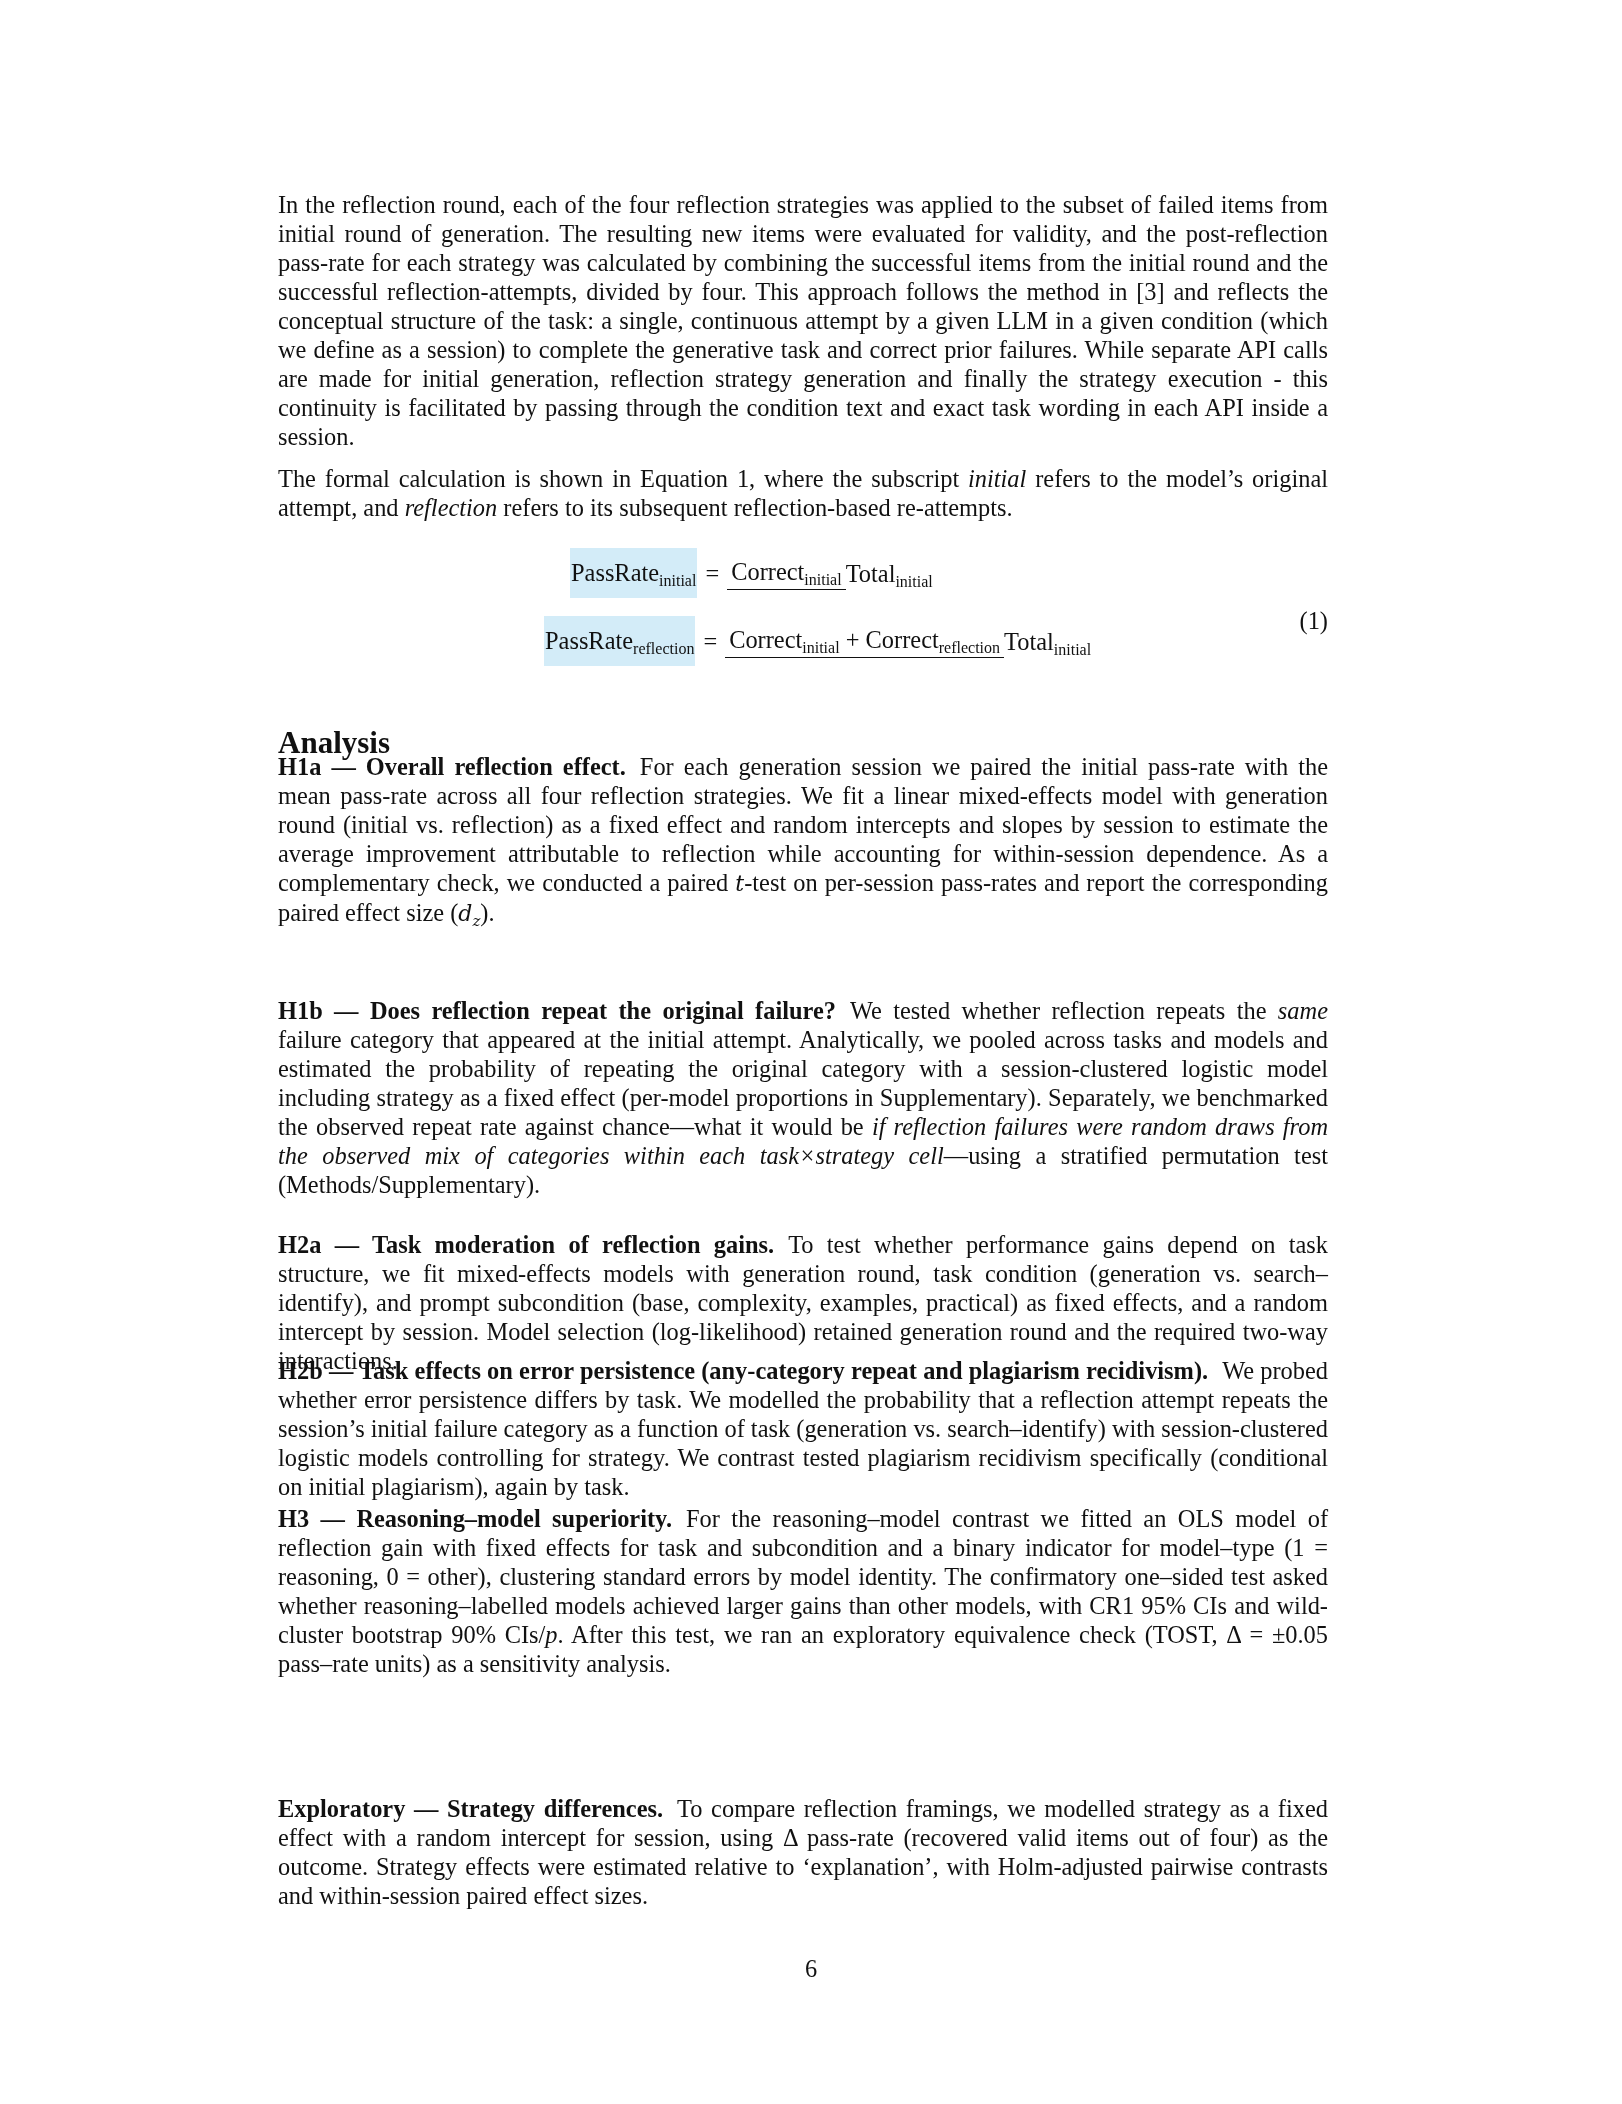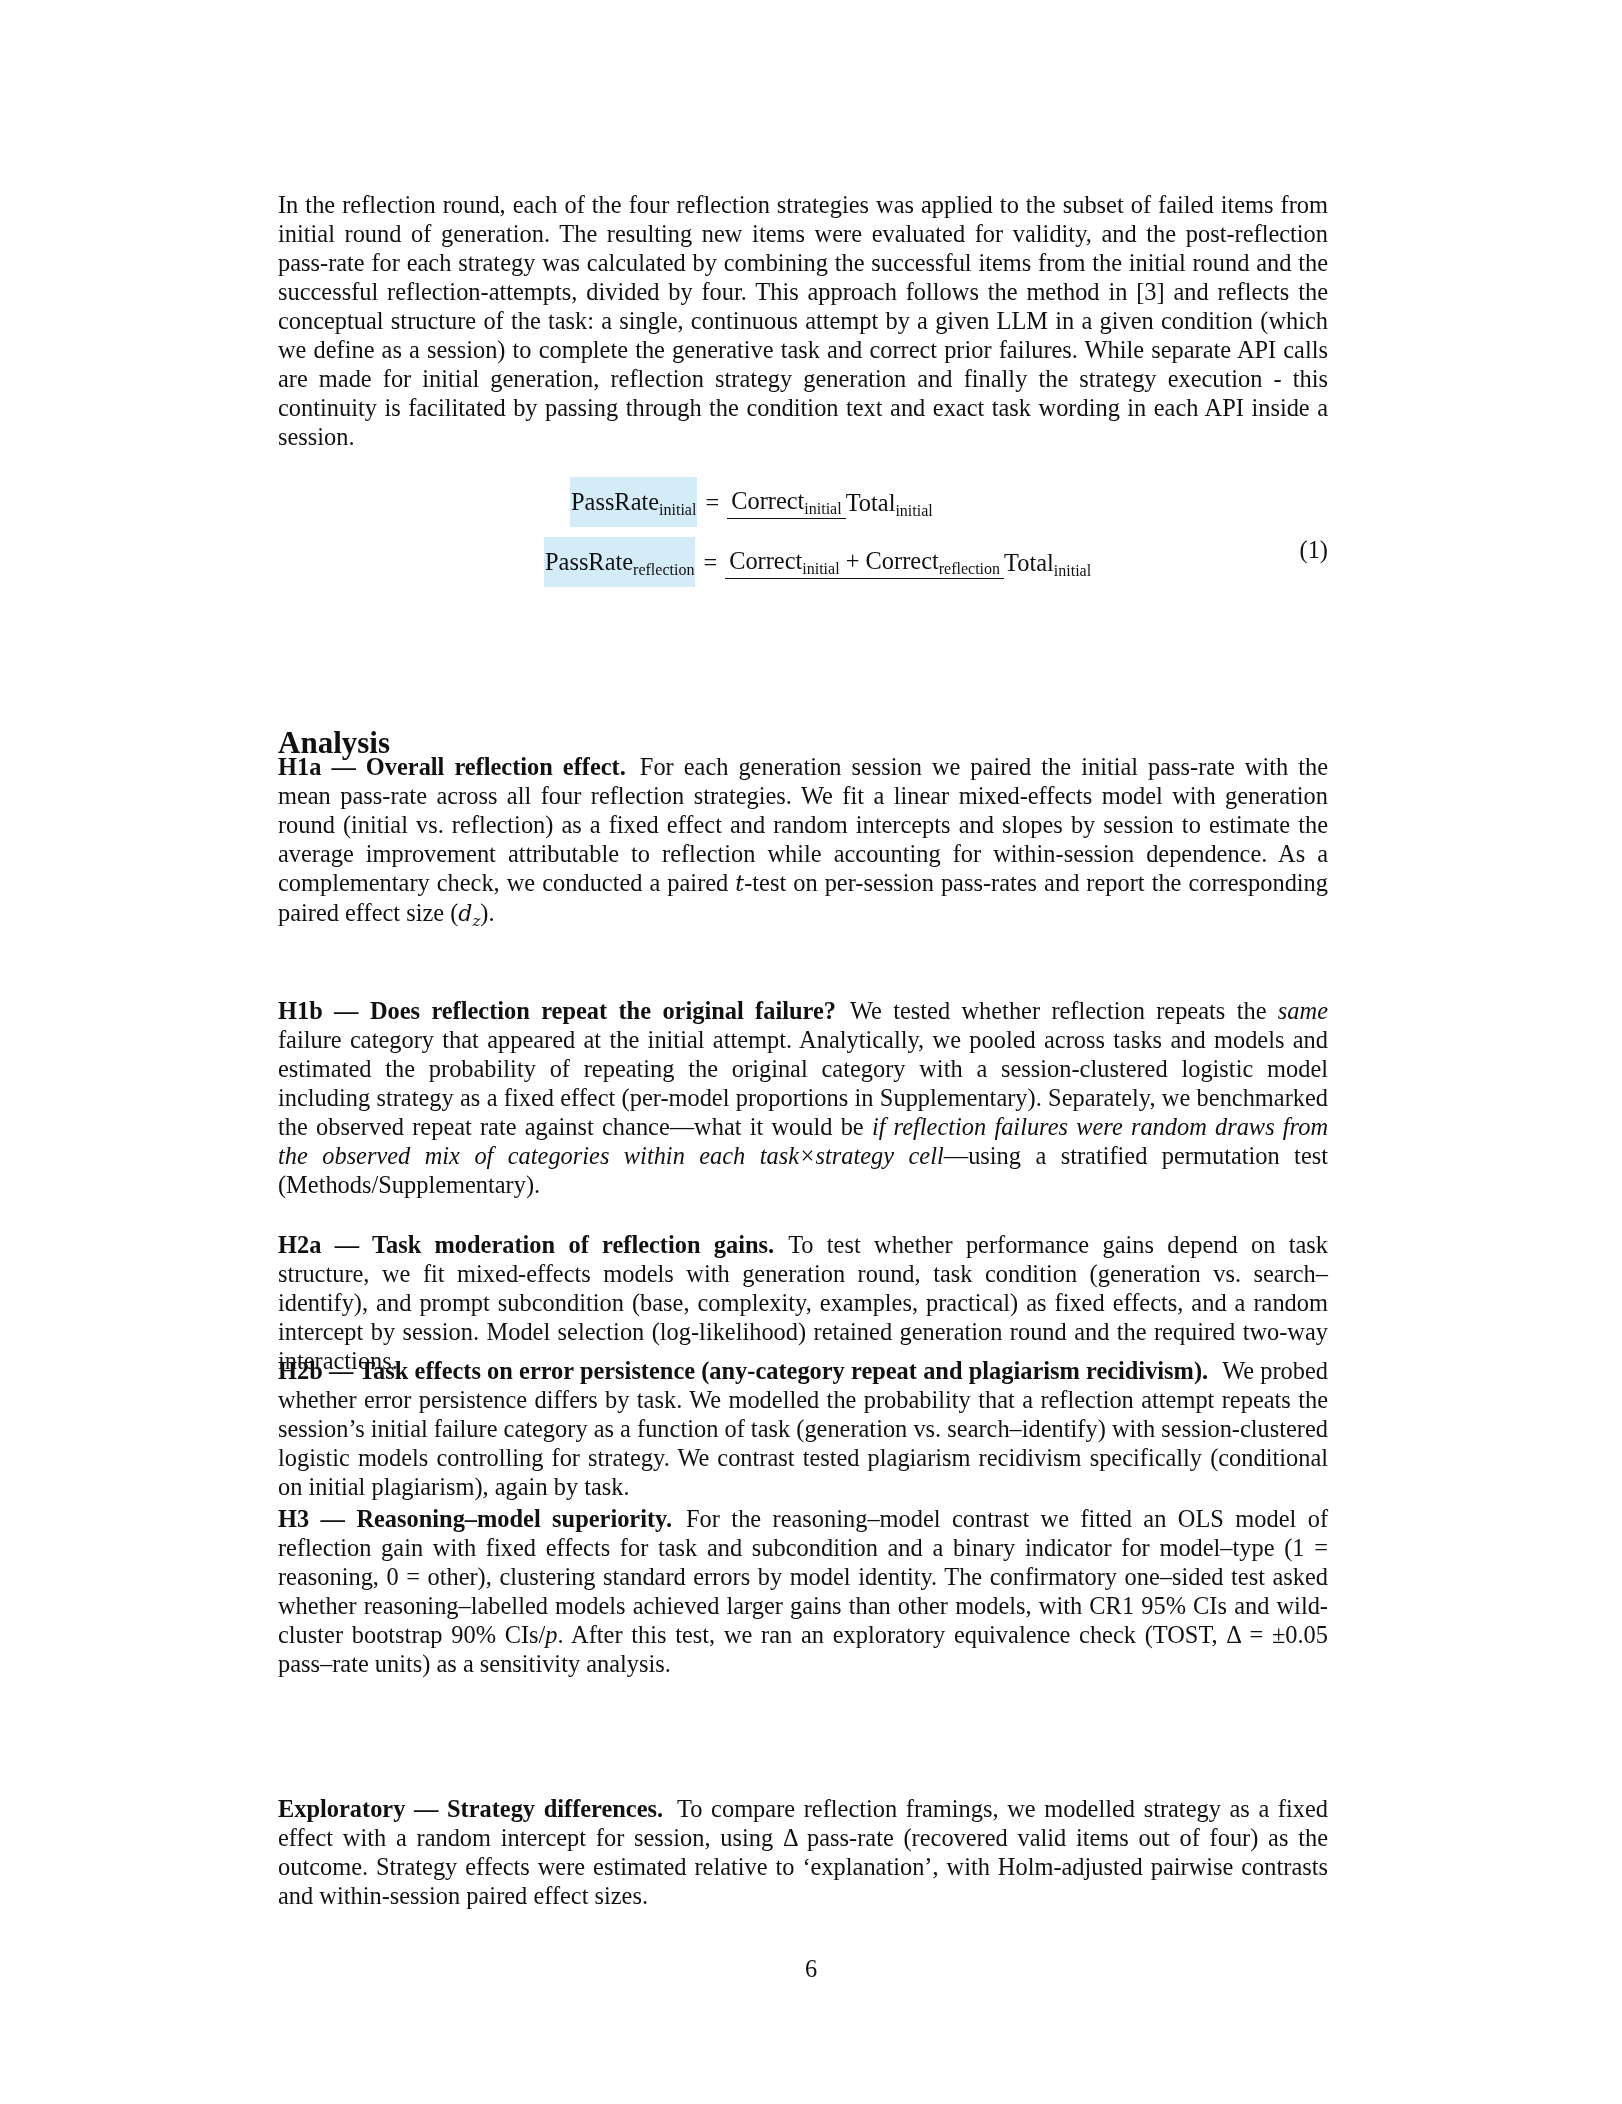--- a/index.html
+++ b/index.html
@@ -42,31 +42,32 @@
   .pagenum {
     position: absolute; top: 1955px; left: 0; width: 1622px; text-align: center;
     font-size: 24.4px;
   }
 </style>
 </head>
 <body>
 
 <div class="page">
   <p class="p1">In the reflection round, each of the four reflection strategies was applied to the subset of failed items from initial round of generation. The resulting new items were evaluated for validity, and the post-reflection pass-rate for each strategy was calculated by combining the successful items from the initial round and the successful reflection-attempts, divided by four. This approach follows the method in [3] and reflects the conceptual structure of the task: a single, continuous attempt by a given LLM in a given condition (which we define as a session) to complete the generative task and correct prior failures. While separate API calls are made for initial generation, reflection strategy generation and finally the strategy execution - this continuity is facilitated by passing through the condition text and exact task wording in each API inside a session.</p>
+  <p><span>The formal calculation is shown in Equation 1, where the subscript </span><i>initial</i><span> refers to the model’s original attempt, and </span><i>reflection</i><span> refers to its subsequent reflection-based re-attempts.</span></p>
 
   <div class="eq-block">
     <div class="eq-row" style="left:292px; top:0px;">
       <span class="eq-lhs"><span>PassRate</span><sub>initial</sub></span>
       <span class="eq-sign">=</span>
       <span class="frac">
         <span class="num"><span>Correct</span><sub>initial</sub></span>
         <span class="den"><span>Total</span><sub>initial</sub></span>
       </span>
     </div>
-    <div class="eq-row" style="left:266px; top:60px;">
+    <div class="eq-row" style="left:266px; top:68px;">
       <span class="eq-lhs"><span>PassRate</span><sub>reflection</sub></span>
       <span class="eq-sign">=</span>
       <span class="frac">
         <span class="num"><span>Correct</span><sub>initial</sub> <span>+</span> <span>Correct</span><sub>reflection</sub></span>
         <span class="den"><span>Total</span><sub>initial</sub></span>
       </span>
     </div>
     <span class="eq-number">(1)</span>
   </div>
 </div>

